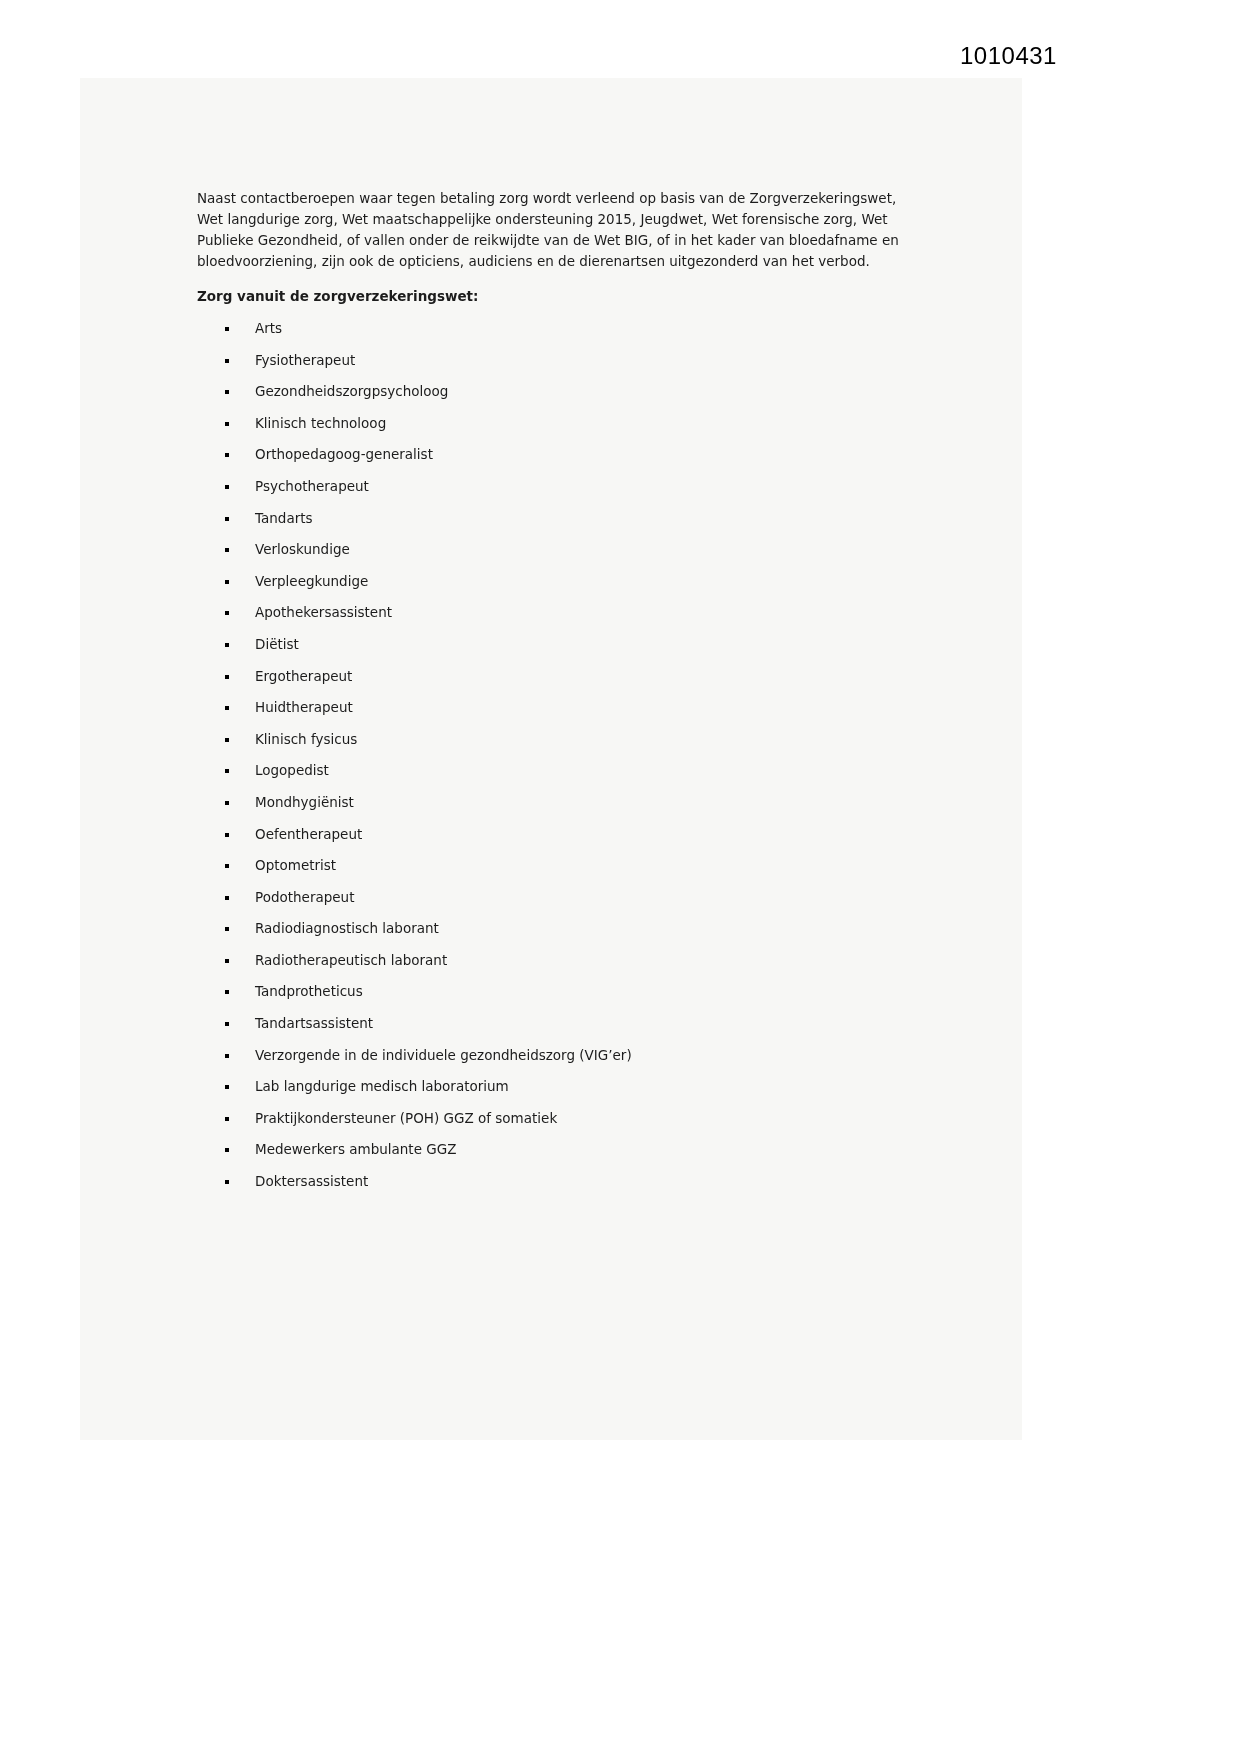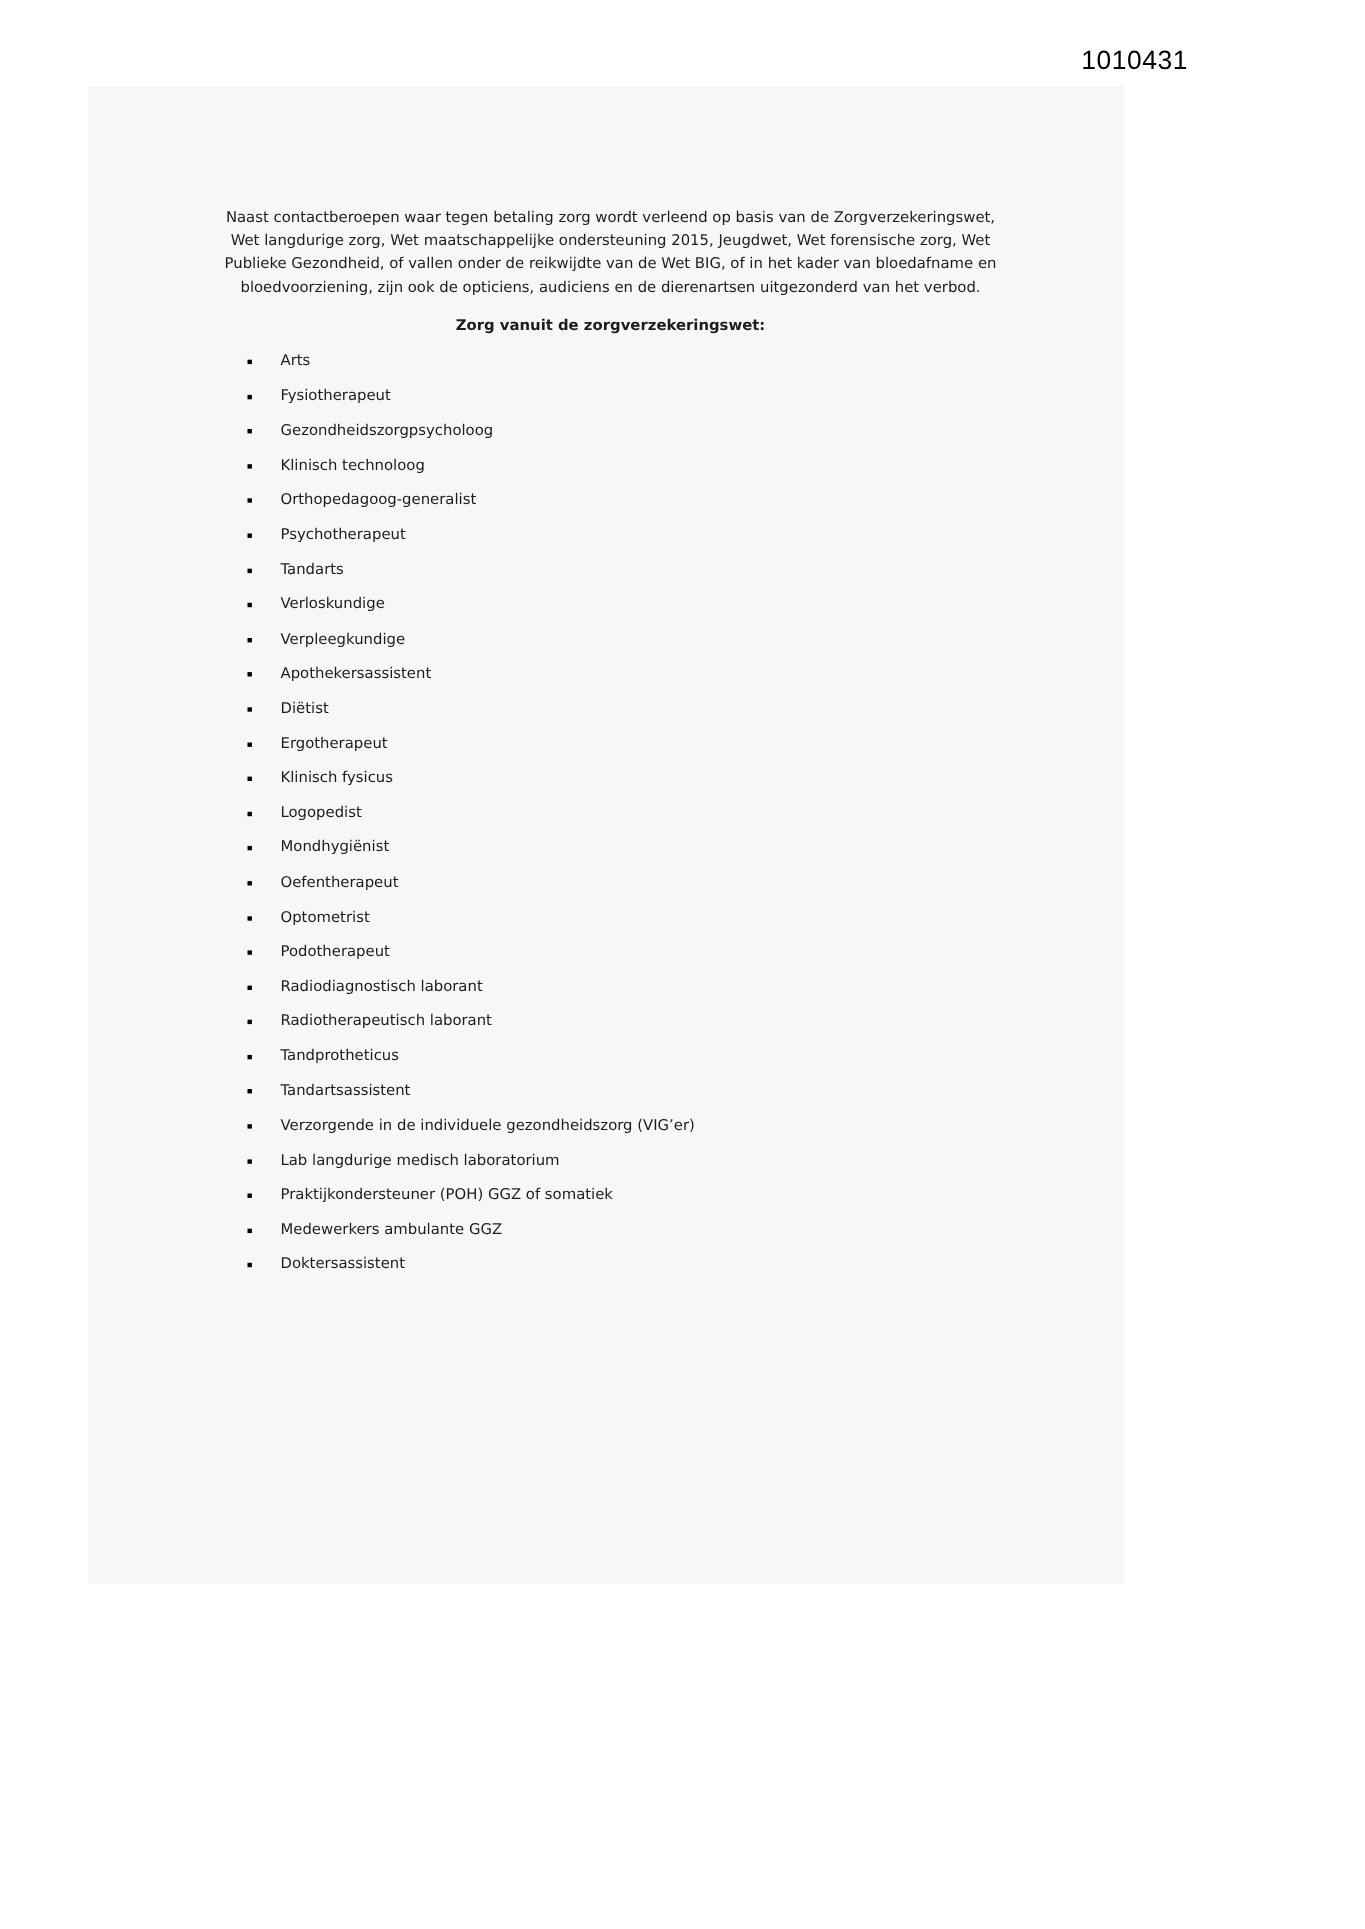--- a/index.html
+++ b/index.html
@@ -24,30 +24,28 @@
     background: #f7f7f5;
   }
   .page-number {
     position: absolute;
     top: 42px;
     left: 960px;
     font-family: "Liberation Sans", sans-serif;
     font-size: 24px;
     letter-spacing: 0.5px;
     color: #000000;
-    margin-left: 23px;
   }
   .content {
     position: absolute;
     left: 197px;
     top: 188px;
     width: 716px;
     font-size: 13.5px;
     line-height: 21px;
-    text-align: center;
   }
   .intro {
     margin: 0 0 14px 0;
   }
   .heading {
     font-size: 13.5px;
     font-weight: bold;
     margin: 0 0 12px 0;
     line-height: 21px;
   }
@@ -131,20 +129,24 @@
       <li>
         <span class="bullet"></span>
         <span class="item-text">Diëtist</span>
       </li>
       <li>
         <span class="bullet"></span>
         <span class="item-text">Ergotherapeut</span>
       </li>
       <li>
         <span class="bullet"></span>
+        <span class="item-text">Huidtherapeut</span>
+      </li>
+      <li>
+        <span class="bullet"></span>
         <span class="item-text">Klinisch fysicus</span>
       </li>
       <li>
         <span class="bullet"></span>
         <span class="item-text">Logopedist</span>
       </li>
       <li>
         <span class="bullet"></span>
         <span class="item-text">Mondhygiënist</span>
       </li>

